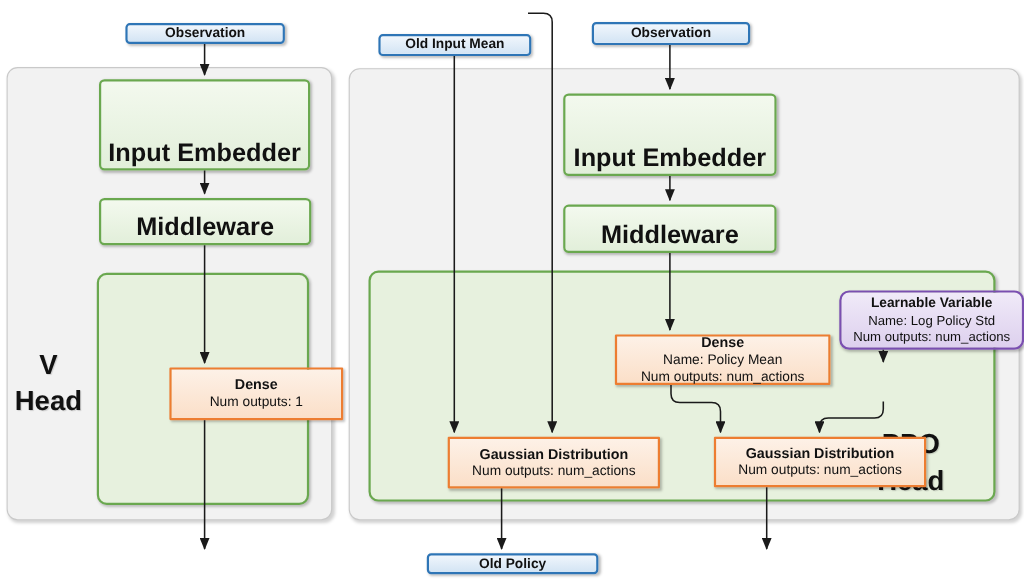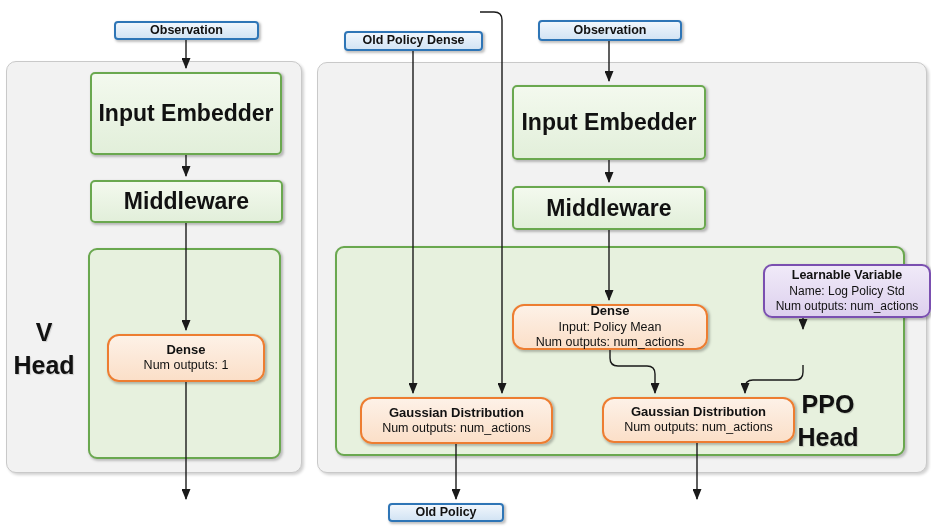--- a/index.html
+++ b/index.html
@@ -19,25 +19,26 @@
     position:absolute;display:flex;flex-direction:column;align-items:center;justify-content:center;
     text-align:center;box-sizing:border-box;line-height:1.25;
     box-shadow:1.5px 1.5px 2.5px rgba(0,0,0,0.25);
   }
   .blue{
     background:linear-gradient(#f0f6fc,#d3e4f4);border:2px solid #2e75b6;border-radius:4px;
     font-weight:bold;font-size:12.5px;
   }
   .green{
     background:linear-gradient(#f3f9ee,#e2efda);border:2px solid #6aa84f;border-radius:5px;
-    font-weight:bold;font-size:23px;
+    font-weight:bold;font-size:23px;justify-content:flex-end;
   }
   .orange{
-    background:linear-gradient(#fdf1e7,#fbdfc8);border:2px solid #ed7d31;border-radius:12px;
+    background:linear-gradient(#fdf1e7,#fbdfc8);border:2px solid #ed7d31;border-radius:1px;
     font-size:12.5px;
+    margin-left:47px;
   }
   .purple{
     background:linear-gradient(#f0eaf8,#ddd0ee);border:2.5px solid #7a4fb0;border-radius:9px;
     font-size:12px;
     margin-left:44px;
   }
   .title{font-weight:bold;font-size:13px;}
   .head-label{
     position:absolute;font-weight:bold;font-size:25px;line-height:1.3;text-align:center;
     text-shadow:1px 1px 1px rgba(0,0,0,0.15);
@@ -77,59 +78,59 @@
   </div>
 
   <div class="node orange" style="left:107px;top:334px;width:158px;height:48px;">
     <span class="title">Dense</span>
     <span>Num outputs: 1</span>
   </div>
 
 
 
   <div class="node blue" style="left:344px;top:31px;width:139px;height:20px;">
-    <span>Old Policy Dense</span>
+    <span>Old Input Mean</span>
   </div>
 
   <div class="node blue" style="left:538px;top:20px;width:144px;height:21px;">
     <span>Observation</span>
   </div>
 
   <div class="node green" style="left:512px;top:85px;width:194px;height:75px;">
     <span>Input Embedder</span>
   </div>
 
   <div class="node green" style="left:512px;top:186px;width:194px;height:44px;">
     <span>Middleware</span>
   </div>
 
   <div class="node orange" style="left:512px;top:304px;width:196px;height:46px;">
     <span class="title">Dense</span>
-    <span>Input: Policy Mean</span>
+    <span>Name: Policy Mean</span>
     <span>Num outputs: num_actions</span>
   </div>
 
   <div class="node purple" style="left:719px;top:264px;width:168px;height:54px;">
     <span class="title" style="font-size:12.5px;">Learnable Variable</span>
     <span>Name: Log Policy Std</span>
     <span>Num outputs: num_actions</span>
   </div>
 
 
   <div class="node orange" style="left:360px;top:397px;width:193px;height:47px;">
     <span class="title">Gaussian Distribution</span>
     <span>Num outputs: num_actions</span>
   </div>
 
   <div class="node orange" style="left:602px;top:397px;width:193px;height:46px;">
     <span class="title">Gaussian Distribution</span>
     <span>Num outputs: num_actions</span>
   </div>
 
-  <div class="node blue" style="left:388px;top:503px;width:116px;height:19px;">
+  <div class="node blue" style="left:388px;top:503px;width:156px;height:19px;">
     <span>Old Policy</span>
   </div>
 
 
   <svg class="wires" width="931" height="529" viewBox="0 0 931 529">
     <defs>
       <marker id="ah" markerUnits="userSpaceOnUse" markerWidth="11" markerHeight="9" refX="10" refY="4.5" orient="auto">
         <path d="M0,0 L11,4.5 L0,9 Z" fill="#1a1a1a"></path>
       </marker>
     </defs>

